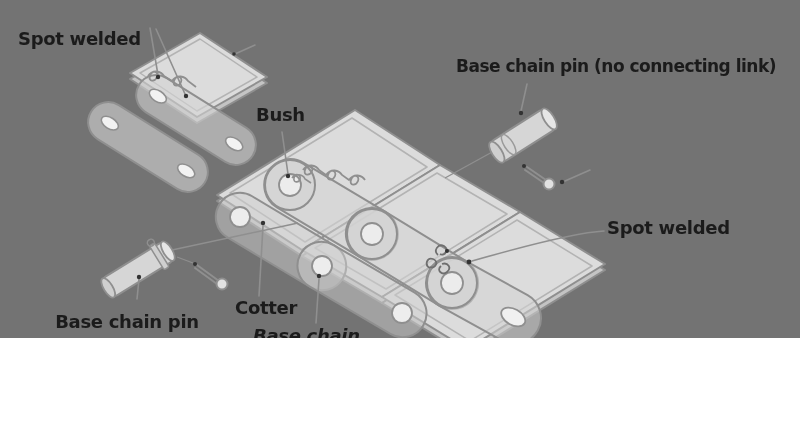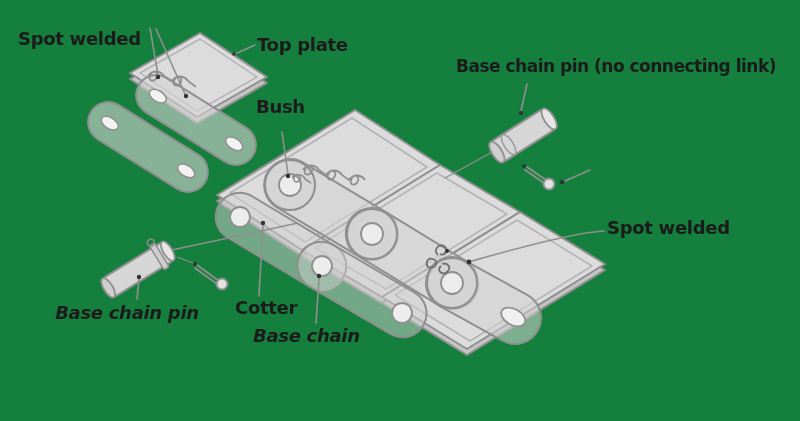--- a/index.html
+++ b/index.html
@@ -1,33 +1,33 @@
 <!DOCTYPE html>
 <html><head>
 <meta charset="utf-8">
 <style>
   html,body{margin:0;padding:0;background:#ffffff;}
   .stage{
-    position:relative;width:800px;height:421px;background:#15803d;overflow:hidden;
+    position:relative;width:800px;height:338px;background:#737373;overflow:hidden;
     font-family:"DejaVu Sans","Liberation Sans",sans-serif;
   }
   .stage svg{position:absolute;left:0;top:0;}
   .lbl{
     position:absolute;color:#1b1b1b;font-weight:bold;font-size:18px;
     letter-spacing:-0.3px;white-space:nowrap;line-height:1.2;
   }
   .lbl-small{font-size:17px;letter-spacing:-0.5px;}
   .lbl-center{text-align:center;white-space:normal;line-height:24px;}
   #lbl-spot-welded-top{left:18px;top:28px;}
   #lbl-top-plate{left:257px;top:34px;}
-  #lbl-bush{left:256px;top:96px;}
+  #lbl-bush{left:256px;top:104px;}
   #lbl-bcp-top{left:456px;top:56px;}
   #lbl-cotter-pin{left:596px;top:155px;}
   #lbl-spot-welded-right{left:607px;top:217px;}
-  #lbl-bcp-bottom{left:22px;top:301px;width:210px;font-style:italic;}
+  #lbl-bcp-bottom{left:22px;top:310px;width:210px;}
   #lbl-roller{left:235px;top:297px;}
   #lbl-base-chain{left:253px;top:325px;font-style:italic;}
 </style>
 </head>
 <body>
 
 <div class="stage">
 
   <svg width="800" height="421" viewBox="0 0 800 421">
 
@@ -160,21 +160,20 @@
       <circle cx="562" cy="182" r="2.2"></circle>
       <circle cx="469" cy="262" r="2.4"></circle>
       <circle cx="139" cy="277" r="2.2"></circle>
       <circle cx="263" cy="223" r="2.2"></circle>
       <circle cx="319" cy="276" r="2.2"></circle>
     </g>
   </svg>
 
   <div class="lbl" id="lbl-spot-welded-top">Spot welded</div>
 
-  <div class="lbl" id="lbl-top-plate">Top plate</div>
 
   <div class="lbl" id="lbl-bush">Bush</div>
 
   <div class="lbl lbl-small" id="lbl-bcp-top">Base chain pin (no connecting link)</div>
 
 
   <div class="lbl" id="lbl-spot-welded-right">Spot welded</div>
 
   <div class="lbl lbl-center" id="lbl-bcp-bottom">
     <div>Base chain pin</div>

